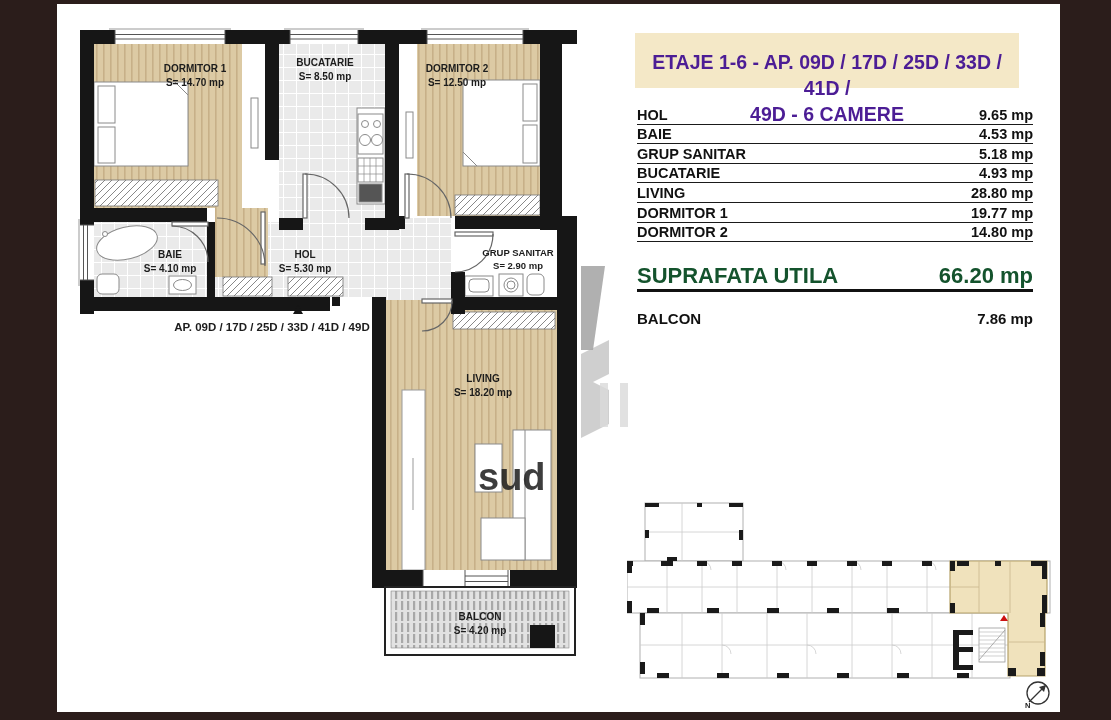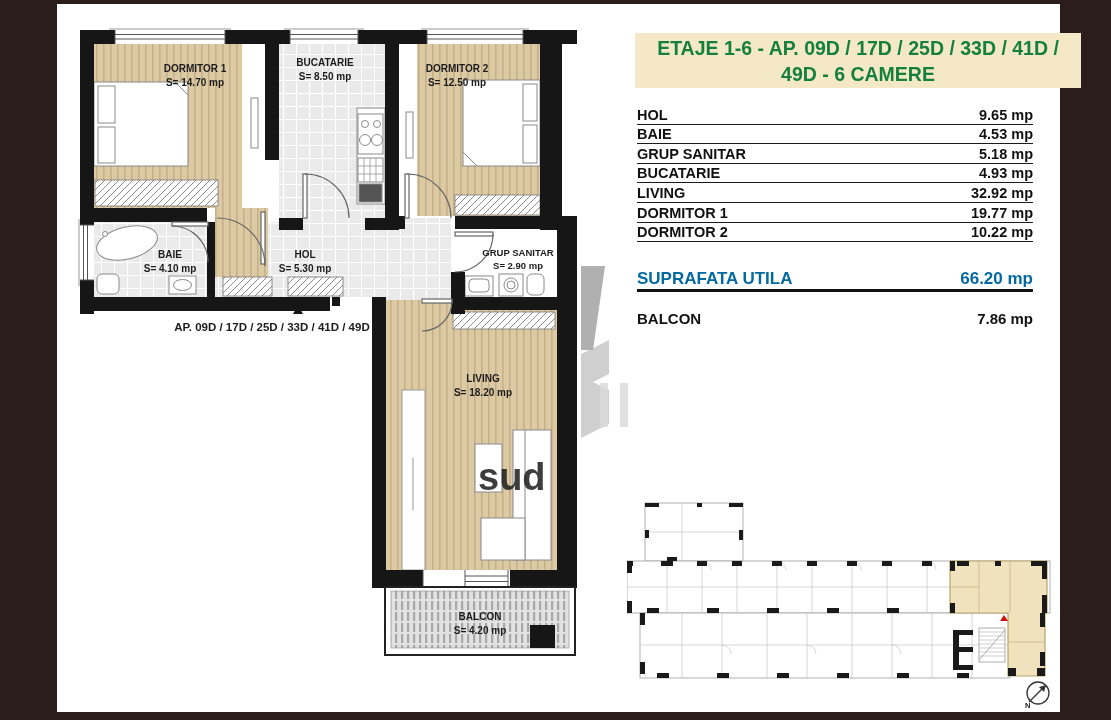--- a/index.html
+++ b/index.html
@@ -2,30 +2,30 @@
 <html><head>
 <meta charset="utf-8">
 <style>
   html,body{margin:0;padding:0;background:#2b1d1b;}
   #screen{position:relative;width:1111px;height:720px;background:#2b1d1b;overflow:hidden;
           font-family:"Liberation Sans",sans-serif;}
   #page{position:absolute;left:57px;top:4px;width:1003px;height:708px;background:#ffffff;}
   svg text{font-family:"Liberation Sans",sans-serif;font-weight:bold;fill:#1c1c1c;}
   .abs{position:absolute;}
   
-  #title-box{position:absolute;left:578px;top:29px;width:446px;height:55px;background:#f4e8c7;
-             color:#15803d;font-weight:bold;font-size:19.5px;line-height:26px;text-align:center;
-             padding-top:2px;box-sizing:border-box;}
+  #title-box{position:absolute;left:578px;top:29px;width:384px;height:55px;background:#f4e8c7;
+             color:#4c1d95;font-weight:bold;font-size:19.5px;line-height:26px;text-align:center;
+             padding-top:16px;box-sizing:border-box;}
   #area-table{position:absolute;left:580px;top:101px;width:396px;}
   .trow{display:flex;justify-content:space-between;align-items:flex-end;height:18.6px;
         border-bottom:1.6px solid #1a1a1a;font-weight:bold;font-size:14.5px;color:#111;}
   .trow span{line-height:17px;}
   #total-row{position:absolute;left:580px;top:257px;width:396px;display:flex;
              justify-content:space-between;align-items:flex-end;height:28px;
-             border-bottom:3px solid #111;font-weight:bold;font-size:17px;color:#0369a1;}
+             border-bottom:3px solid #111;font-weight:bold;font-size:22px;color:#14532d;}
   #balcon-row{position:absolute;left:580px;top:306px;width:396px;display:flex;
               justify-content:space-between;font-weight:bold;font-size:15px;color:#111;}
   #watermark{pointer-events:none;}
 </style>
 </head>
 <body>
 
 <div id="screen">
  <div id="page">
 
@@ -269,29 +269,29 @@
     <div class="trow">
       <span>GRUP SANITAR</span>
       <span>5.18 mp</span>
         </div>
     <div class="trow">
       <span>BUCATARIE</span>
       <span>4.93 mp</span>
         </div>
     <div class="trow">
       <span>LIVING</span>
-      <span>32.92 mp</span>
+      <span>28.80 mp</span>
         </div>
     <div class="trow">
       <span>DORMITOR 1</span>
       <span>19.77 mp</span>
         </div>
     <div class="trow">
       <span>DORMITOR 2</span>
-      <span>10.22 mp</span>
+      <span>14.80 mp</span>
         </div>
   </div>
 
   <div id="total-row">
     <span>SUPRAFATA UTILA</span>
     <span>66.20 mp</span>
   </div>
 
   <div id="balcon-row">
     <span>BALCON</span>

